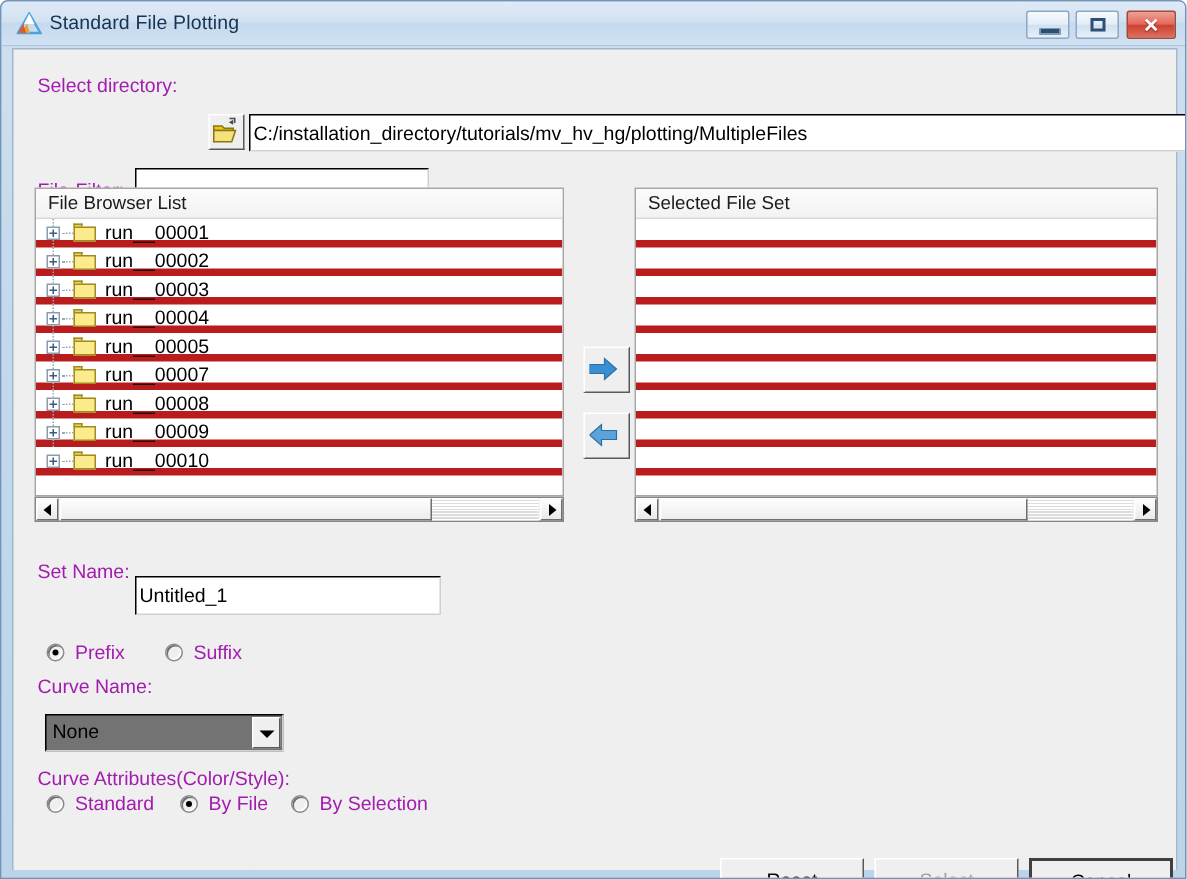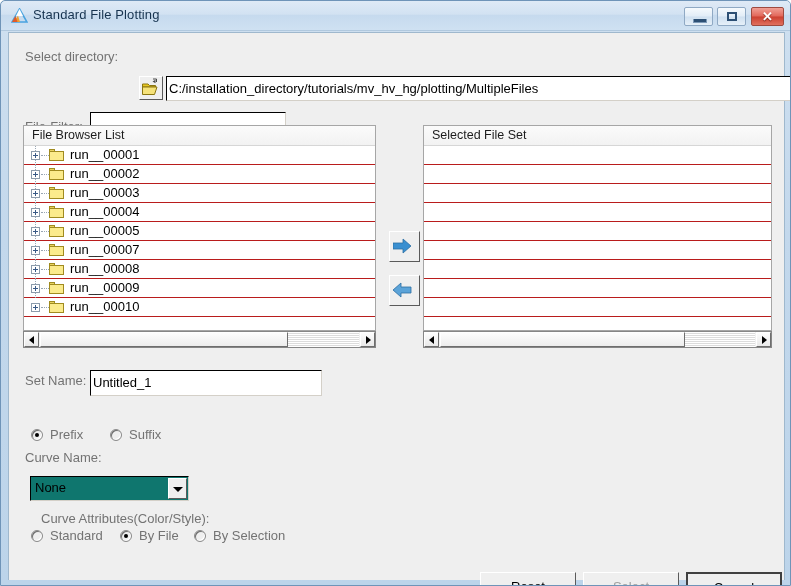--- a/index.html
+++ b/index.html
@@ -105,21 +105,21 @@
     height: 548px;
     box-sizing: border-box;
     background: #efefef;
     border: 1px solid #9fb8cd;
     border-bottom: none;
   }
 
   .lbl {
     position: absolute;
     font-size: 13px;
-    color: #737373;
+    color: #a21caf;
     white-space: nowrap;
   }
 
   
   .tinput {
     position: absolute;
     box-sizing: border-box;
     background: #ffffff;
     border: 1px solid #000000;
     border-right-color: #d4d0c8;
@@ -171,21 +171,21 @@
     position: absolute;
     left: 0; top: 20px;
     width: 100%;
     bottom: 0;
     overflow: hidden;
   }
   .trow {
     position: relative;
     height: 19px;
     box-sizing: border-box;
-    border-bottom: 1px solid #b91c1c;
+    border-bottom: 5px solid #b91c1c;
     white-space: nowrap;
   }
   .expander {
     position: absolute;
     left: 7px; top: 5px;
     width: 9px; height: 9px;
     box-sizing: border-box;
     border: 1px solid #8c9bab;
     background: #ffffff;
   }
@@ -328,21 +328,21 @@
     border-radius: 50%;
     background: #000000;
   }
 
   
   #combo {
     position: absolute;
     left: 21px; top: 443px;
     width: 159px; height: 25px;
     box-sizing: border-box;
-    background: #0f766e;
+    background: #737373;
     border: 1px solid #000000;
     border-right-color: #d4d0c8;
     border-bottom-color: #d4d0c8;
   }
   #combo-val {
     position: absolute;
     left: 4px; top: 3px;
     font-size: 13px;
     color: #000000;
     white-space: nowrap;
@@ -581,39 +581,39 @@
         <span class="tri l"></span>
       </div>
       <div class="sb-track" style="left:16px; right:16px;"></div>
       <div class="sb-thumb" style="width:245px;"></div>
       <div class="sb-arrow right">
         <span class="tri r"></span>
       </div>
     </div>
 
     <span class="lbl" style="left:16px; top:340px;">Set Name:</span>
-    <div class="tinput" id="set-name" style="left:81px; top:337px; width:232px; height:26px; line-height:24px;">Untitled_1</div>
+    <div class="tinput" id="set-name" style="left:81px; top:351px; width:204px; height:26px; line-height:24px;">Untitled_1</div>
 
     <span class="lbl" style="left:16px; top:377px;margin-top:40px;">Curve Name:</span>
 
     <div style="position:absolute; left:22px; top:395px; width:78px; height:16px;">
       <span class="radio on" style="left:0; top:1px;"></span>
       <span class="lbl" style="left:19px; top:-1px;">Prefix</span>
     </div>
     <div style="position:absolute; left:101px; top:395px; width:78px; height:16px;">
       <span class="radio" style="left:0; top:1px;"></span>
       <span class="lbl" style="left:19px; top:-1px;">Suffix</span>
     </div>
 
     <div id="combo">
       <span id="combo-val">None</span>
       <span id="combo-btn"></span>
     </div>
 
-    <span class="lbl" style="left:32px; top:478px;">Curve Attributes(Color/Style):</span>
+    <span class="lbl" style="left:16px; top:478px;">Curve Attributes(Color/Style):</span>
 
     <div style="position:absolute; left:22px; top:496px; width:95px; height:16px;">
       <span class="radio" style="left:0; top:1px;"></span>
       <span class="lbl" style="left:19px; top:-1px;">Standard</span>
     </div>
     <div style="position:absolute; left:111px; top:496px; width:76px; height:16px;">
       <span class="radio on" style="left:0; top:1px;"></span>
       <span class="lbl" style="left:19px; top:-1px;">By File</span>
     </div>
     <div style="position:absolute; left:185px; top:496px; width:110px; height:16px;">

